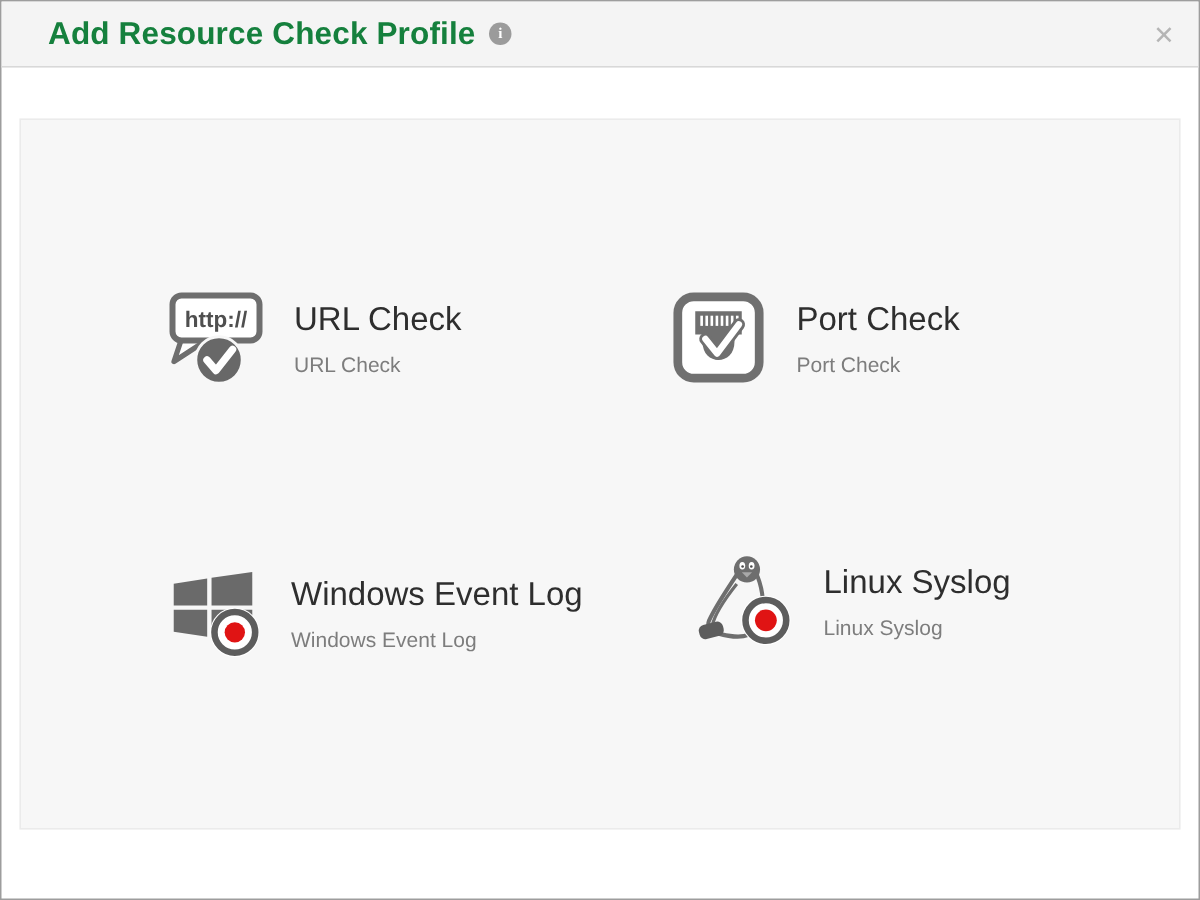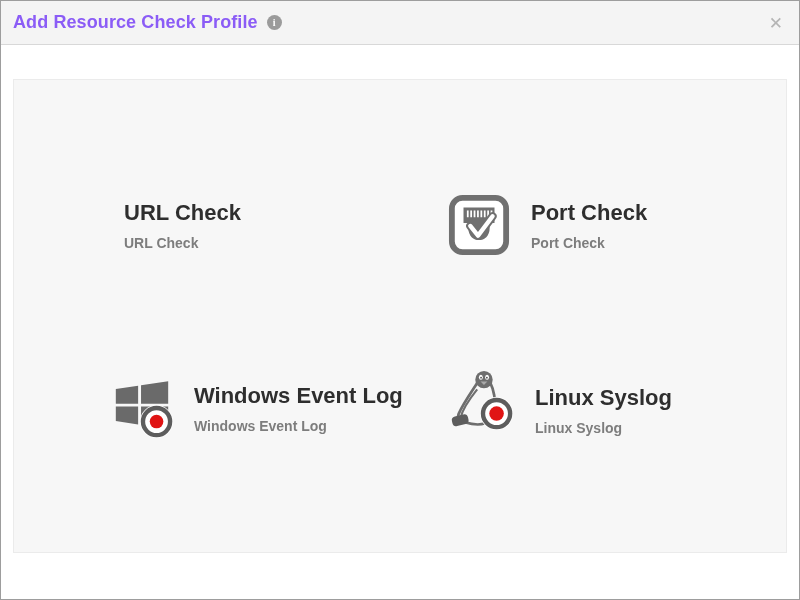--- a/index.html
+++ b/index.html
@@ -17,24 +17,24 @@
   }
   
   .header {
     position: absolute; top: 0; left: 0; right: 0;
     height: 44px;
     background: #f4f4f4;
     border-bottom: 1px solid #d8d8d8;
     display: flex; align-items: center;
   }
   .dialog-title {
-    margin-left: 12px;
-    font-size: 18px;
+    margin-left: 31px;
+    font-size: 21px;
     font-weight: 600;
-    color: #8b5cf6;
+    color: #15803d;
     letter-spacing: 0.1px;
   }
   .info-badge {
     margin-left: 9px;
     width: 15px; height: 15px;
     border-radius: 50%;
     background: #9b9b9b;
     color: #ffffff;
     font-size: 10px; font-weight: bold;
     font-family: "Liberation Serif", serif;
@@ -63,60 +63,69 @@
     display: flex;
     align-items: center;
     height: 72px;
     cursor: pointer;
   }
   .item .icon-box {
     width: 72px; height: 72px;
     display: flex; align-items: center; justify-content: center;
     flex: none;
   }
-  .item .text-box { margin-left: 16px; font-weight: bold; }
+  .item .text-box { margin-left: 16px; }
   .item-title {
     display: block;
     font-size: 22px;
     line-height: 26px;
     color: #2e2e2e;
     white-space: nowrap;
   }
   .item-subtitle {
     display: block;
     margin-top: 9px;
     font-size: 14px;
     line-height: 16px;
     color: #7d7d7d;
     white-space: nowrap;
   }
   .item-1 { left: 94px;  top: 109px; }
   .item-2 { left: 429px; top: 109px; }
   .item-3 { left: 92px;  top: 292px; }
-  .item-4 { left: 433px; top: 284px; align-items: flex-end; }
+  .item-4 { left: 447px; top: 284px; }
   svg { display: block; }
   .svg-label {
     font-family: "Liberation Sans", sans-serif;
     font-weight: bold;
   }
 </style>
 </head>
 <body>
 
 <div class="window">
 
   <div class="header">
     <span class="dialog-title">Add Resource Check Profile</span>
     <span class="info-badge">i</span>
     <span class="close-btn">✕</span>
   </div>
 
   <div class="panel">
 
     <div class="item item-1">
+      <span class="icon-box">
+        <svg width="64" height="68" viewBox="0 0 64 68">
+          <path d="M10 32 L4 50 L27 35 Z" fill="#ffffff" stroke="#6e6e6e" stroke-width="3.5" stroke-linejoin="round"></path>
+          <rect x="3" y="6" width="58" height="30" rx="6" fill="#ffffff" stroke="#6e6e6e" stroke-width="4"></rect>
+          <text class="svg-label" x="32" y="27" text-anchor="middle" font-size="15" fill="#4f4f4f">http://</text>
+          <circle cx="34" cy="49" r="15.5" fill="#686868" stroke="#f7f7f7" stroke-width="2"></circle>
+          <path d="M26 49 L32 56 L43 42" fill="none" stroke="#ffffff" stroke-width="5" stroke-linecap="round" stroke-linejoin="round"></path>
+        </svg>
+      </span>
       <span class="text-box">
         <span class="item-title">URL Check</span>
         <span class="item-subtitle">URL Check</span>
       </span>
     </div>
 
     <div class="item item-2">
       <span class="icon-box">
         <svg width="62" height="62" viewBox="0 0 64 64">
           <rect x="4" y="4" width="56" height="56" rx="11" fill="#ffffff" stroke="#707070" stroke-width="6"></rect>

